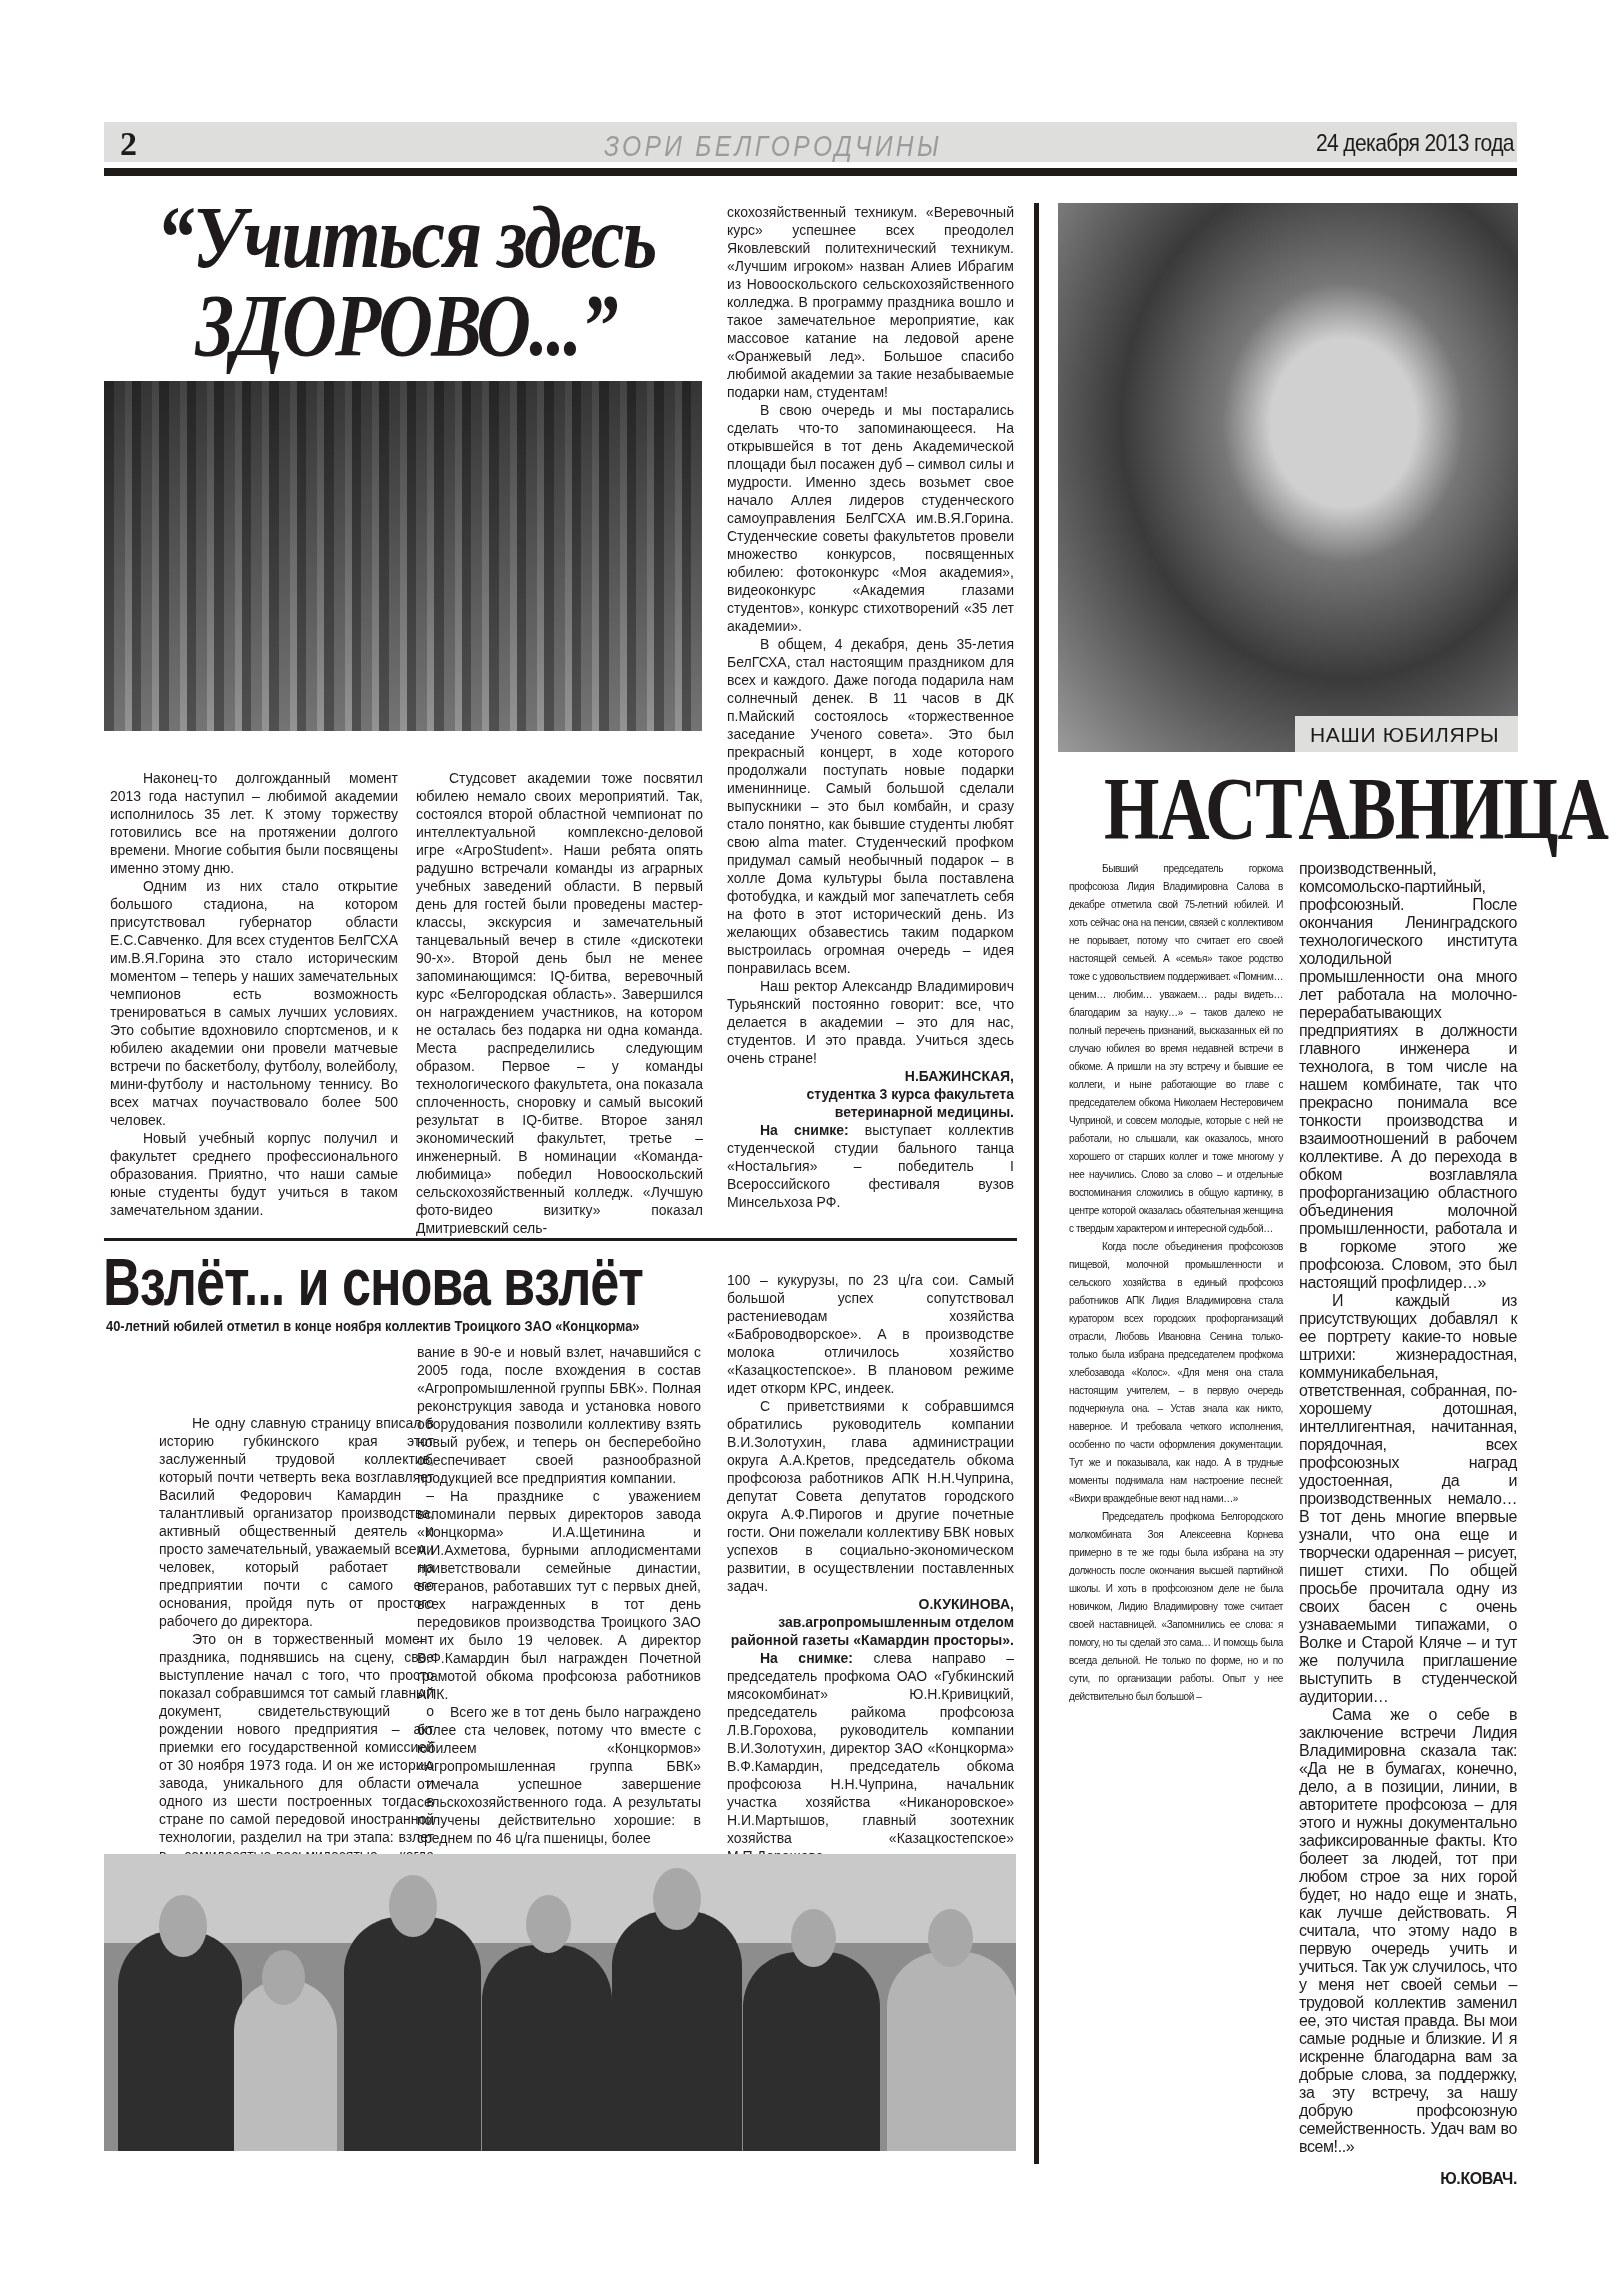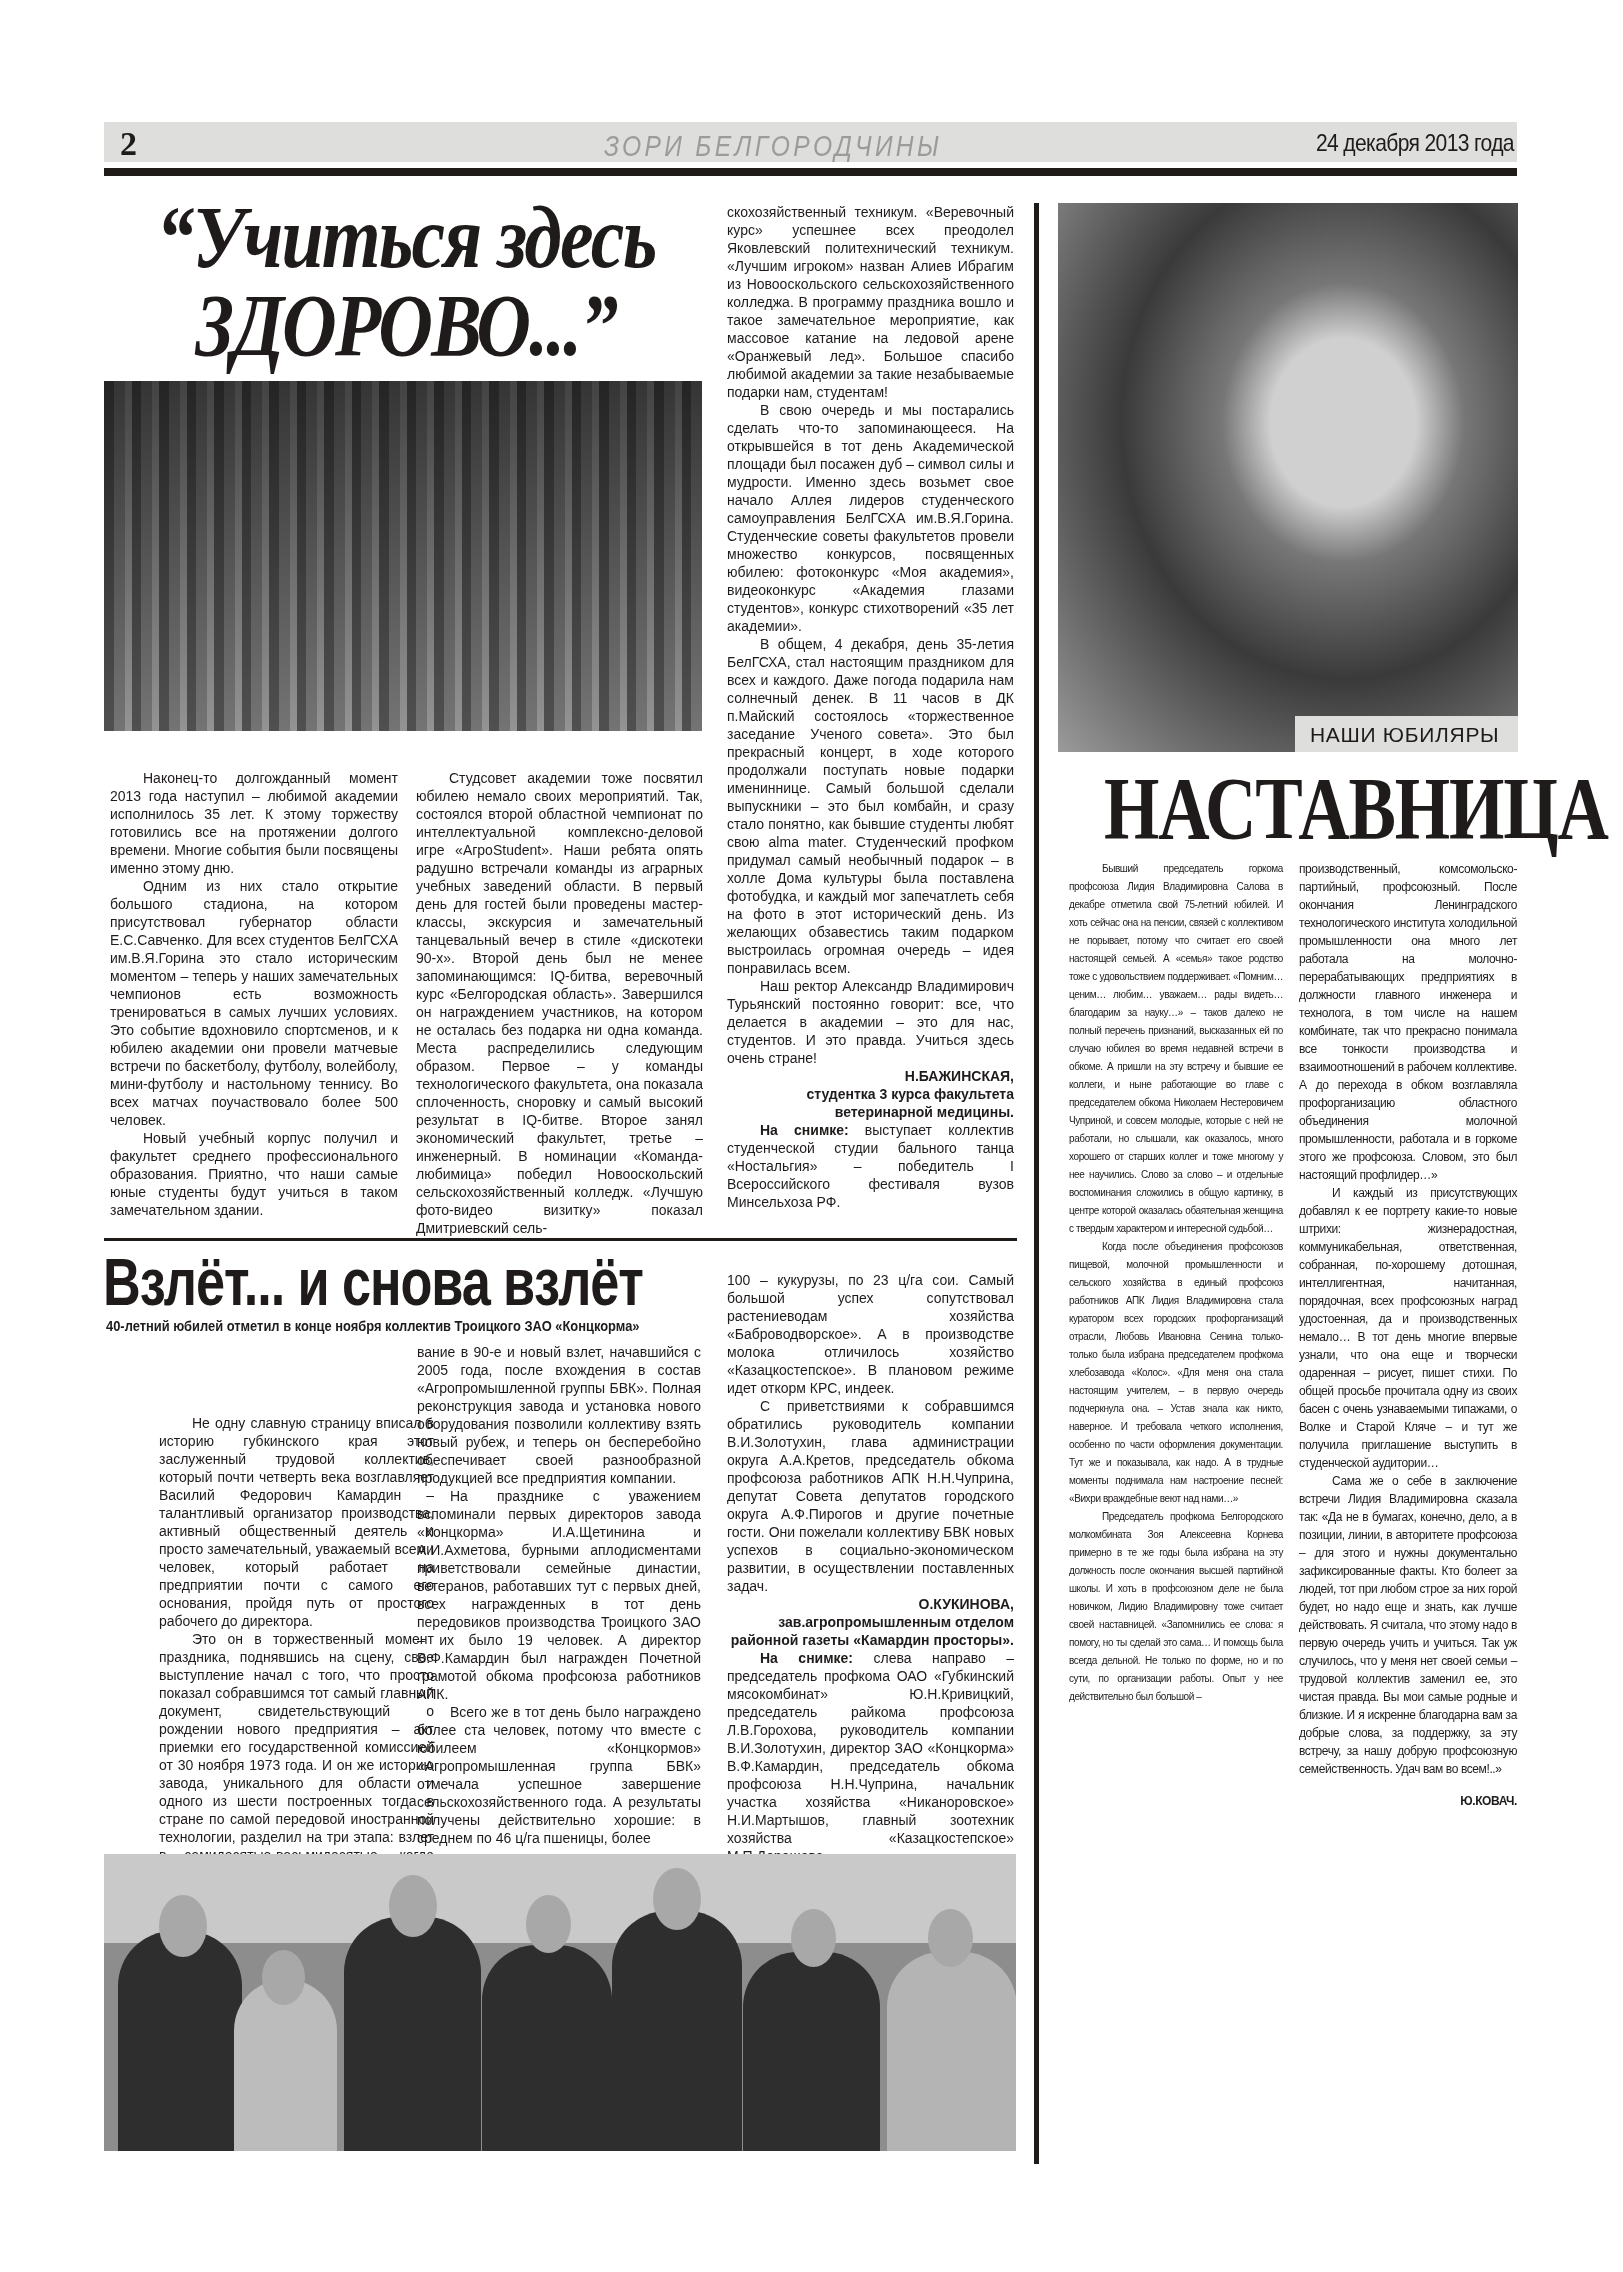--- a/index.html
+++ b/index.html
@@ -44,21 +44,21 @@
     background: linear-gradient(180deg, #c9c9c9 0 30%, #8d8d8d 30% 100%); }
   .gp-person { position: absolute; bottom: 0; background: #2e2e2e; border-radius: 55px 55px 0 0; }
   .gp-head { position: absolute; background: #a8a8a8; border-radius: 50%; }
 
   
   .portrait { left: 1058px; top: 203px; width: 460px; height: 549px;
     background: radial-gradient(ellipse at 62% 40%, #d0d0d0 0 18%, #777 30%, #3a3a3a 55%, #9b9b9b 100%); }
   .rubric { left: 1295px; top: 716px; width: 223px; height: 36px; background: #dededd; font-size: 21px; letter-spacing: 0.7px; padding: 6.9px 0 0 15px; color: #1e1b1a; }
   .h3-title { left: 1058px; top: 764px; width: 460px; font-family: "Liberation Serif", serif; font-weight: bold; font-size: 89px; line-height: 89px; text-align: center; transform: scaleX(0.8); transform-origin: center top; letter-spacing: -1.4px; white-space: nowrap; }
   .col-c1 { left: 1069px; top: 860px; width: 214px; font-size: 10px; }
-  .col-c2 { left: 1299px; top: 860px; width: 218px; font-size: 12px; }
+  .col-c2 { left: 1299px; top: 860px; width: 218px; font-size: 16px; }
   .col-c1, .col-c2 { letter-spacing: -0.4px; }
 </style>
 </head>
 <body>
 
 <div class="abs masthead"></div>
 <div class="abs page-num">2</div>
 <div class="abs paper-name">ЗОРИ БЕЛГОРОДЧИНЫ</div>
 <div class="abs issue-date">24 декабря 2013 года</div>
 <div class="abs mast-rule"></div>

